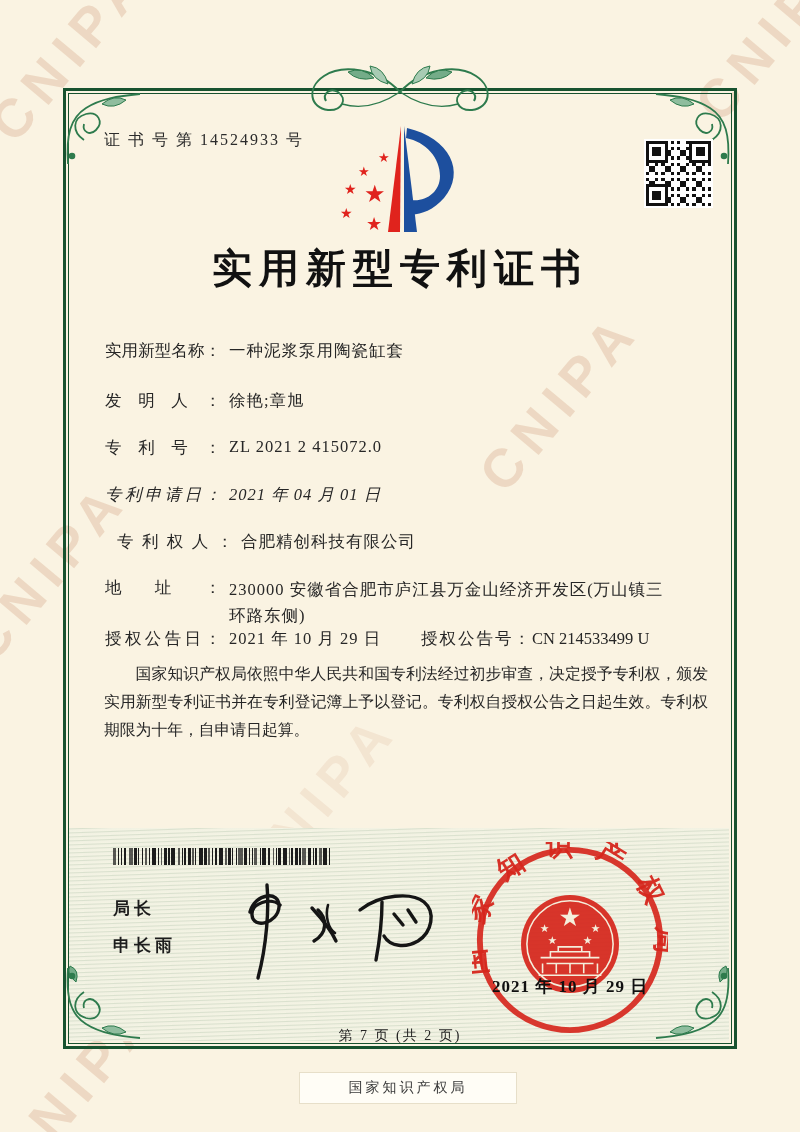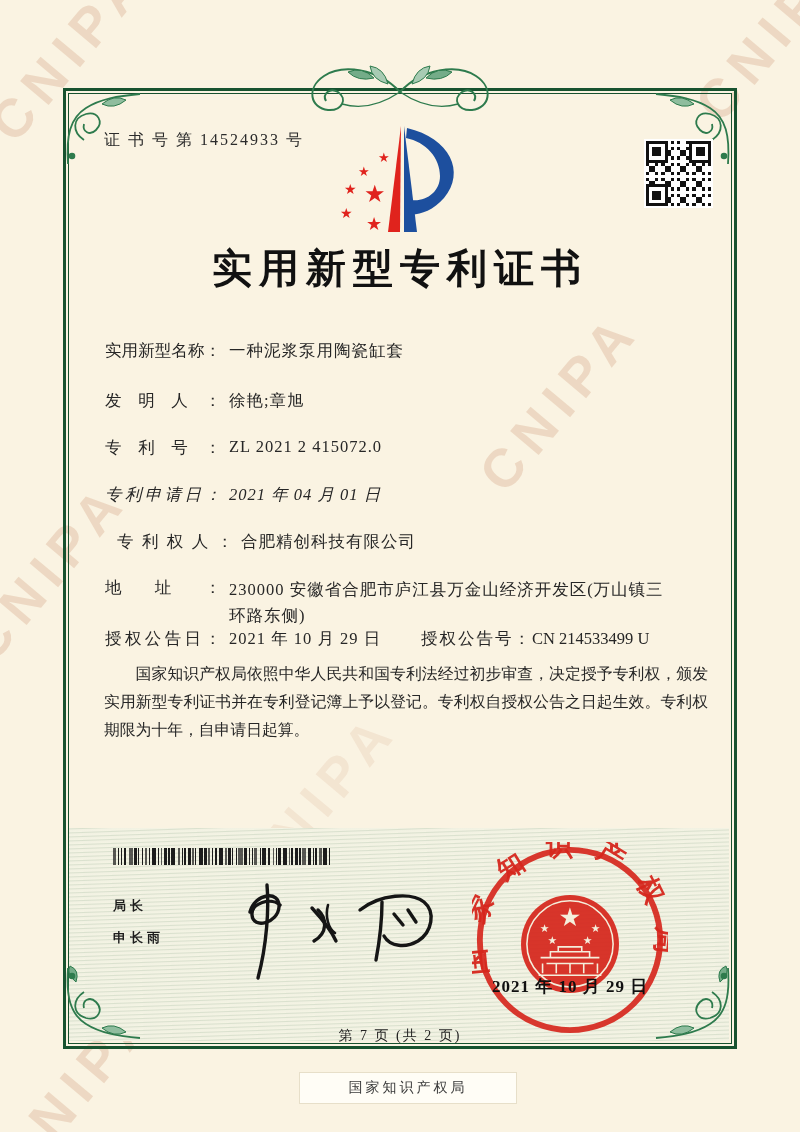--- a/index.html
+++ b/index.html
@@ -73,21 +73,21 @@
   
   .barcode{
     position:absolute;left:113px;top:848px;height:17px;z-index:4;
     font-size:0;white-space:nowrap;
   }
   .barcode i{display:inline-block;height:17px;background:#1c1c1c;vertical-align:top;}
   
   .signer{
     position:absolute;left:113px;top:897px;z-index:4;
     font-family:"Liberation Sans","DejaVu Sans",sans-serif;
-    font-size:13px;font-weight:bold;letter-spacing:4px;color:#1d1d1d;
+    font-size:17px;font-weight:bold;letter-spacing:4px;color:#1d1d1d;
   }
   .signer div{margin-bottom:14px;}
   .sign-svg{position:absolute;left:222px;top:878px;z-index:4;}
   
   .seal{position:absolute;left:472px;top:842px;z-index:5;}
   .seal-date{
     position:absolute;left:474px;top:975px;width:192px;text-align:center;z-index:6;
     font-size:17px;font-weight:bold;letter-spacing:1px;color:#101010;
   }
   

